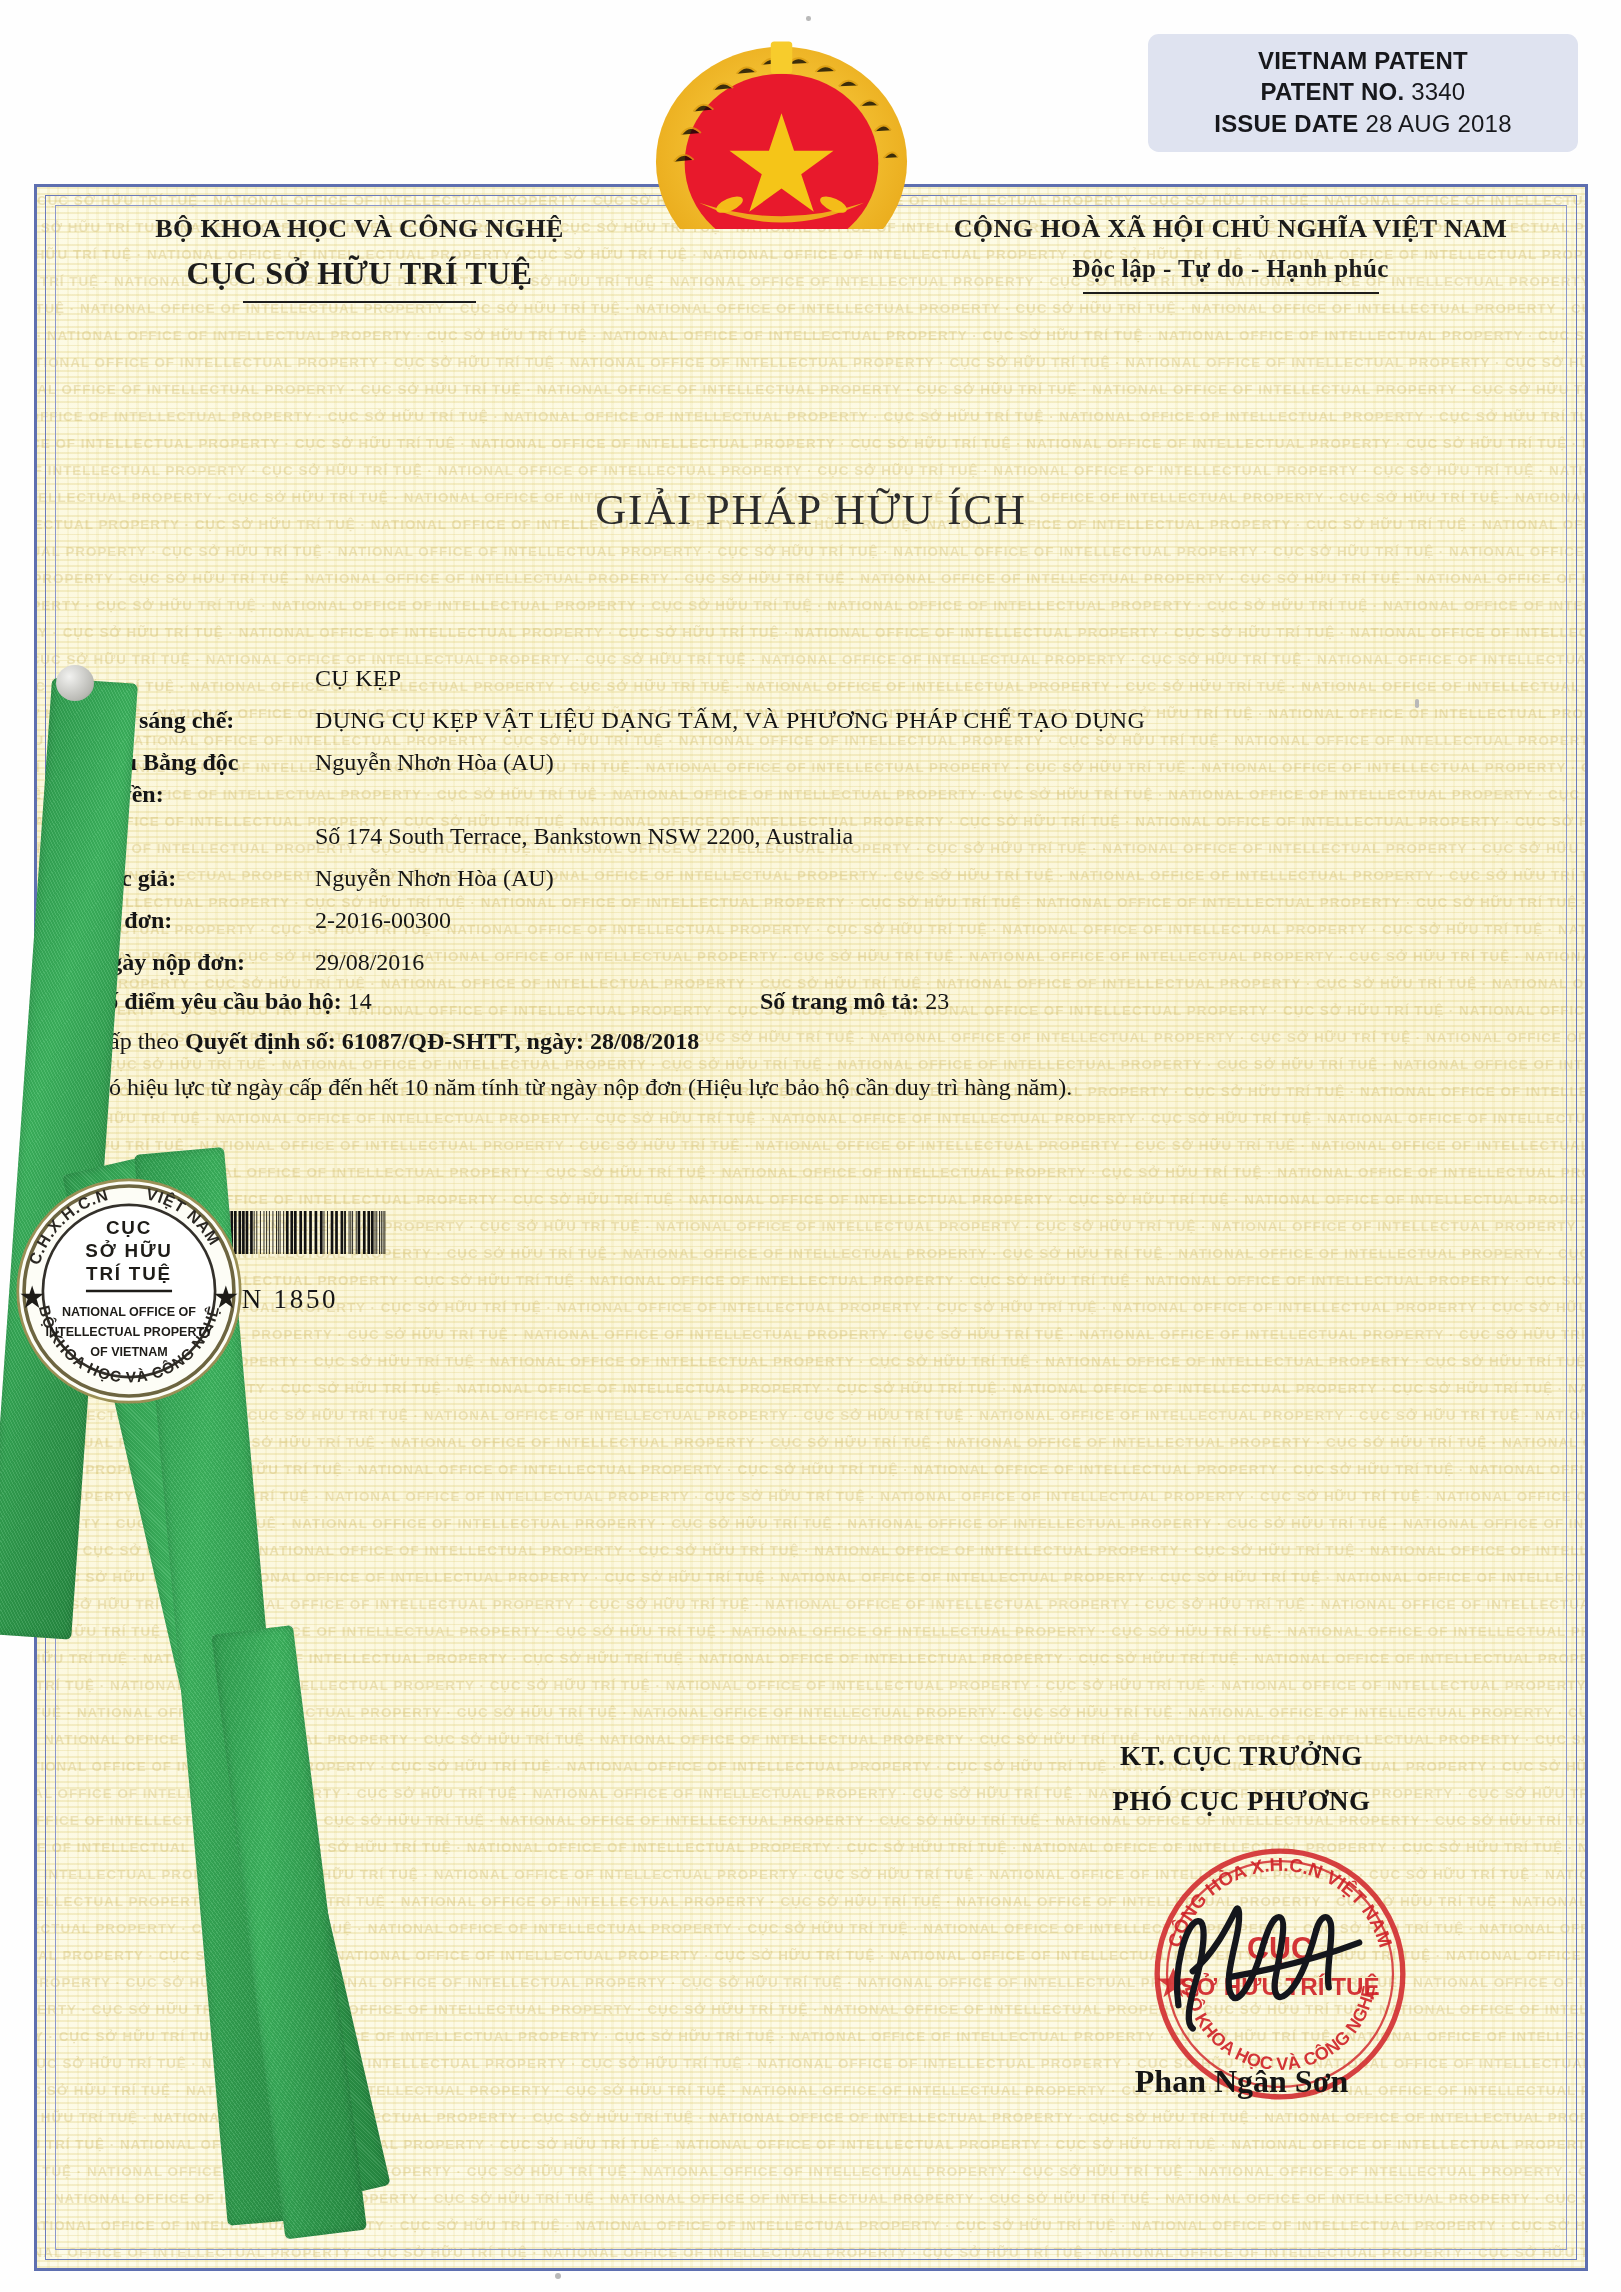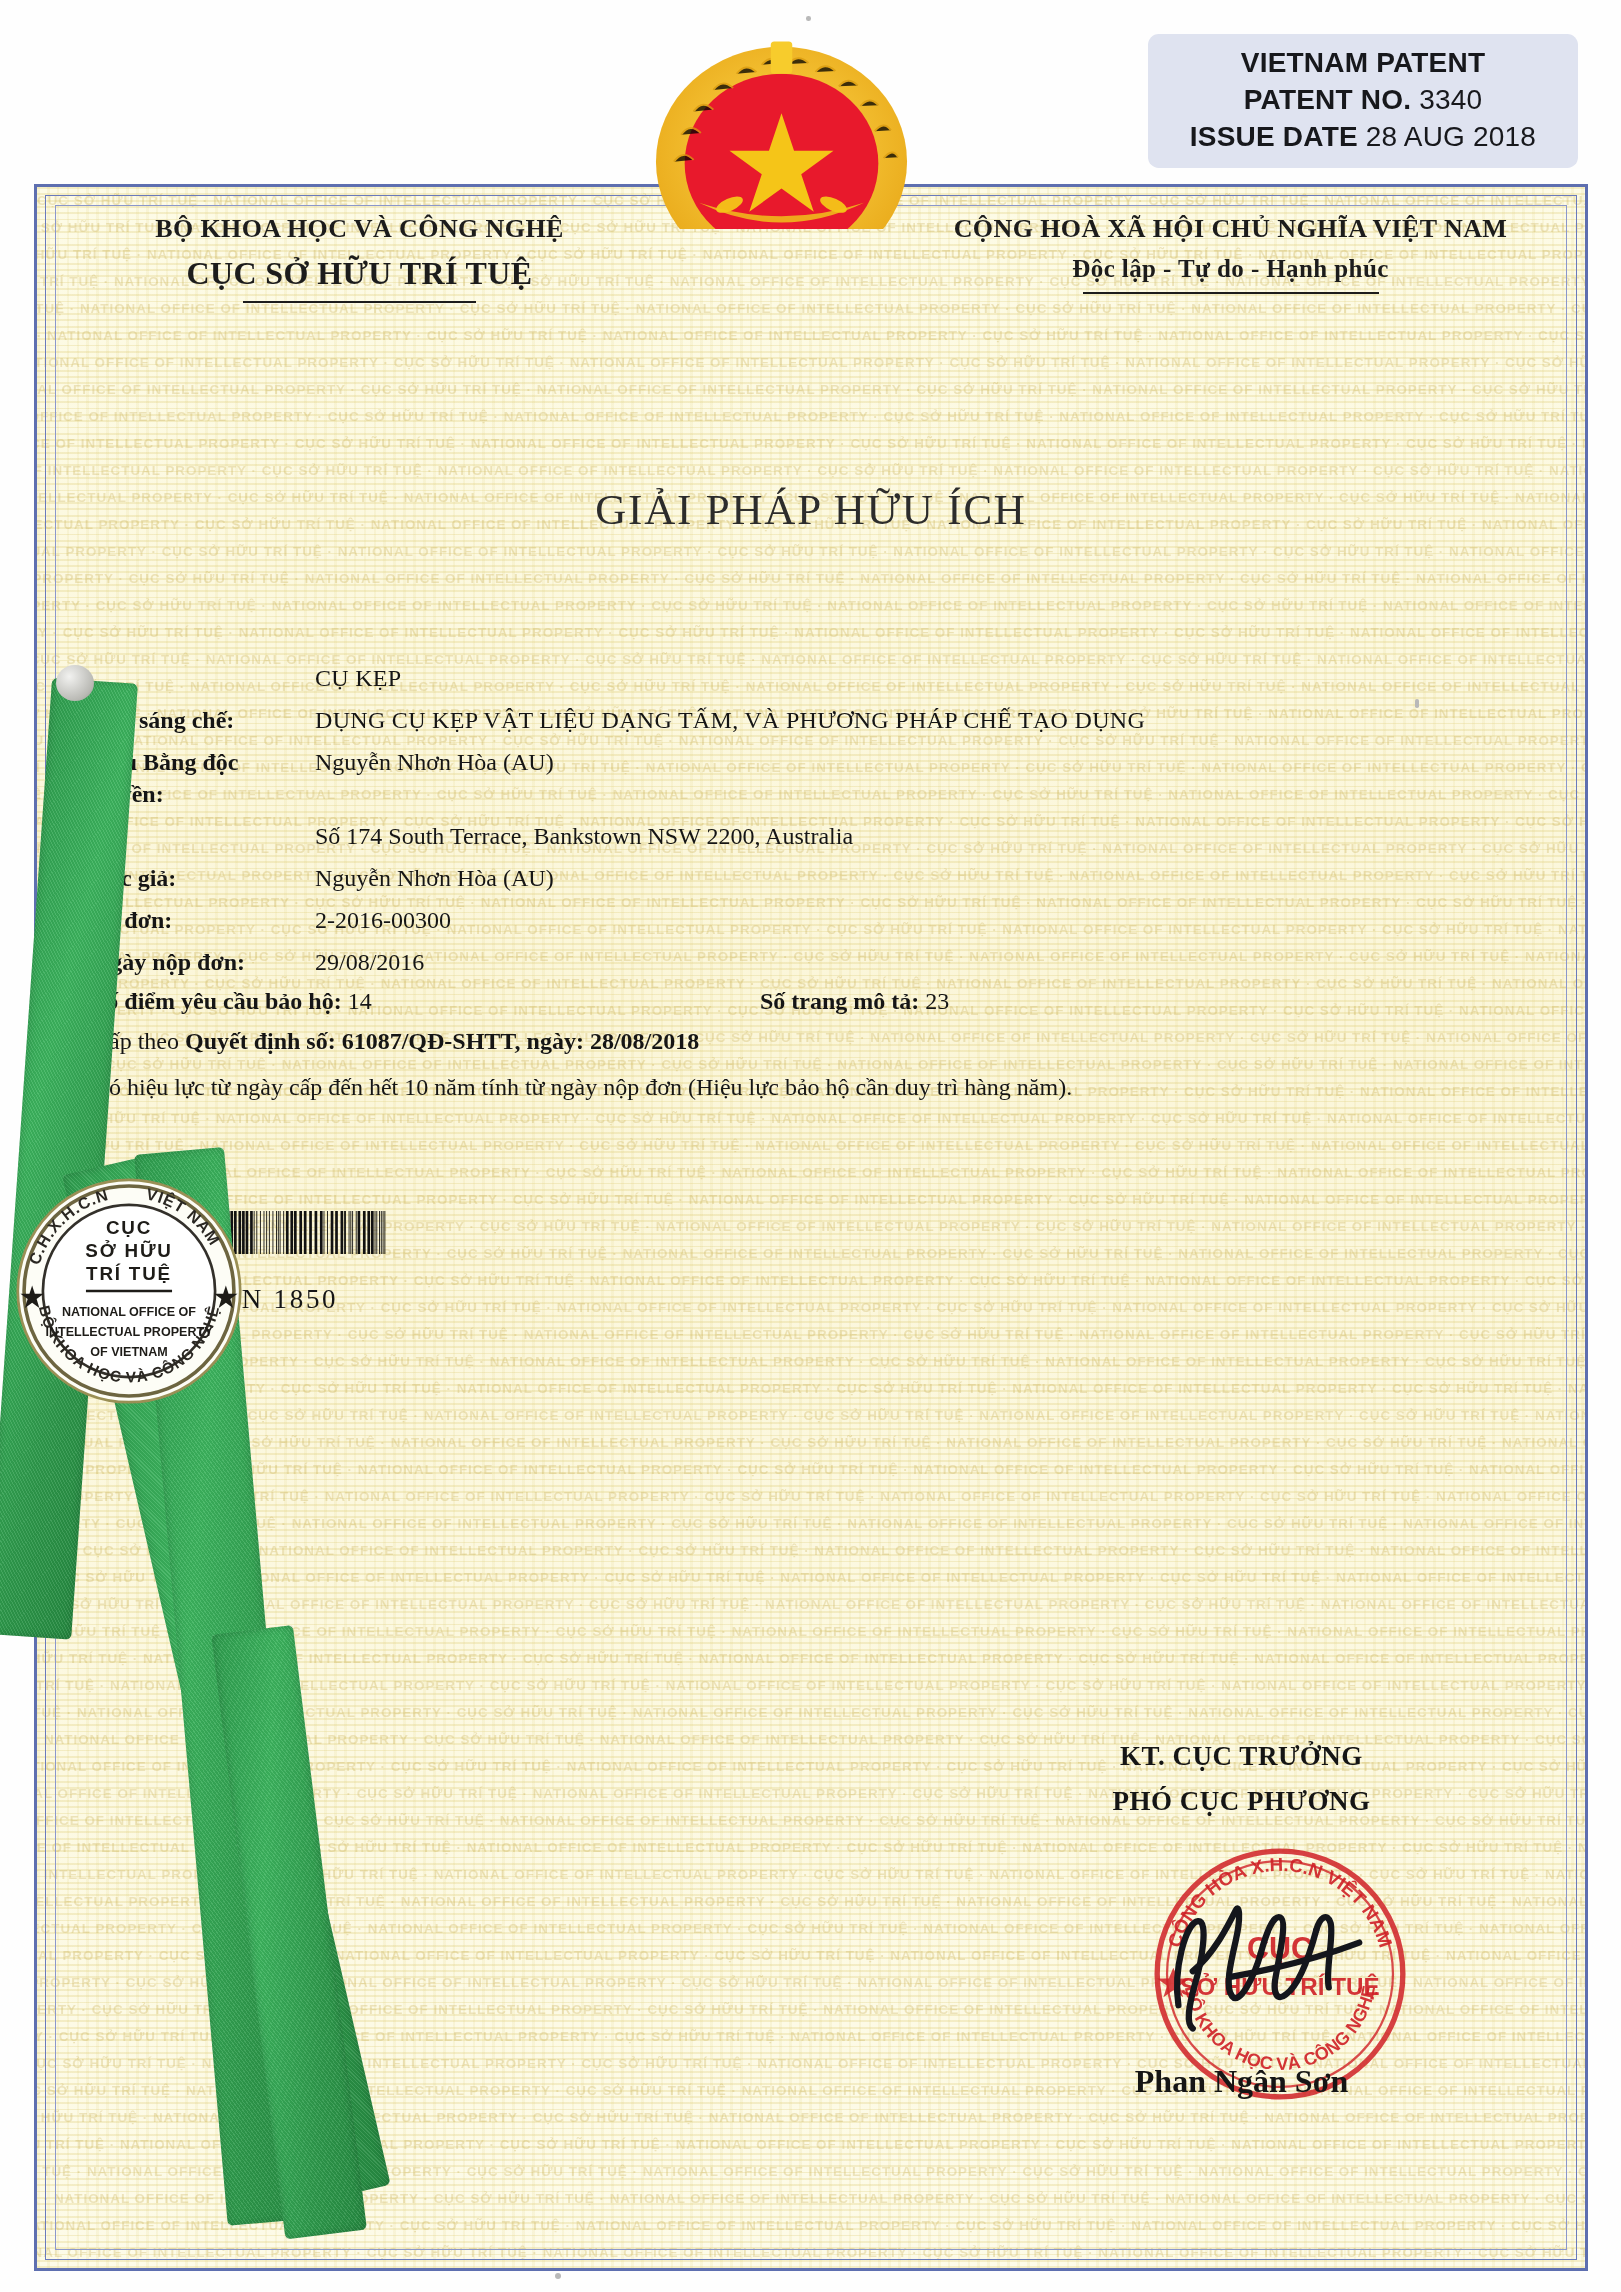--- a/index.html
+++ b/index.html
@@ -25,21 +25,21 @@
   .patent-badge{
     position:absolute;left:1148px;top:34px;width:430px;
     background:#dfe3f0;border-radius:10.7px;
     padding:10.7px 12.5px 12.5px 12.5px;
     box-sizing:border-box;
     text-align:center;
     z-index:8;
   }
   .patent-badge .bline{
     font-family:"Liberation Sans", sans-serif;
-    font-size:28px;line-height:1.32;color:#17181c;
+    font-size:24px;line-height:1.32;color:#17181c;
     letter-spacing:0.2px;white-space:nowrap;
   }
   .patent-badge .bline b{font-weight:700;}
   .patent-badge .bline .val{font-weight:400;}
 
   
   .cert{
     position:absolute;left:34px;top:184px;width:1554px;height:2087px;
     box-sizing:border-box;
     border:3.6px solid #5e6fb0;

